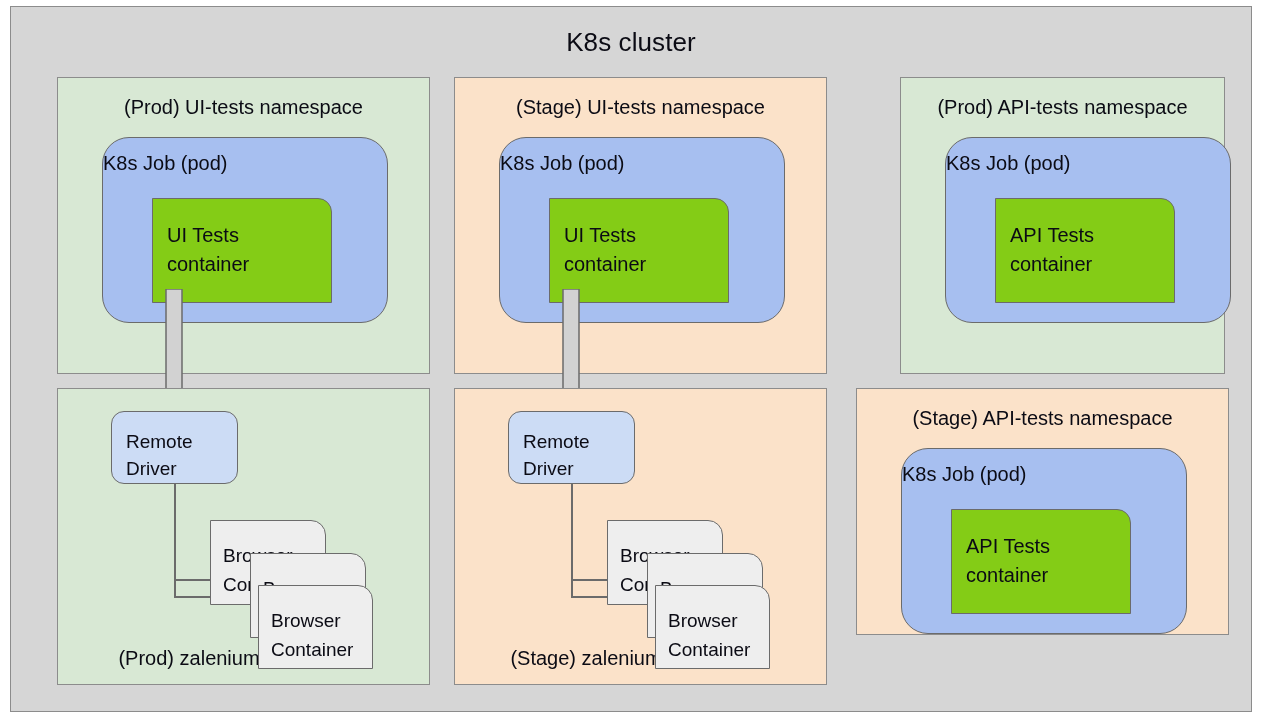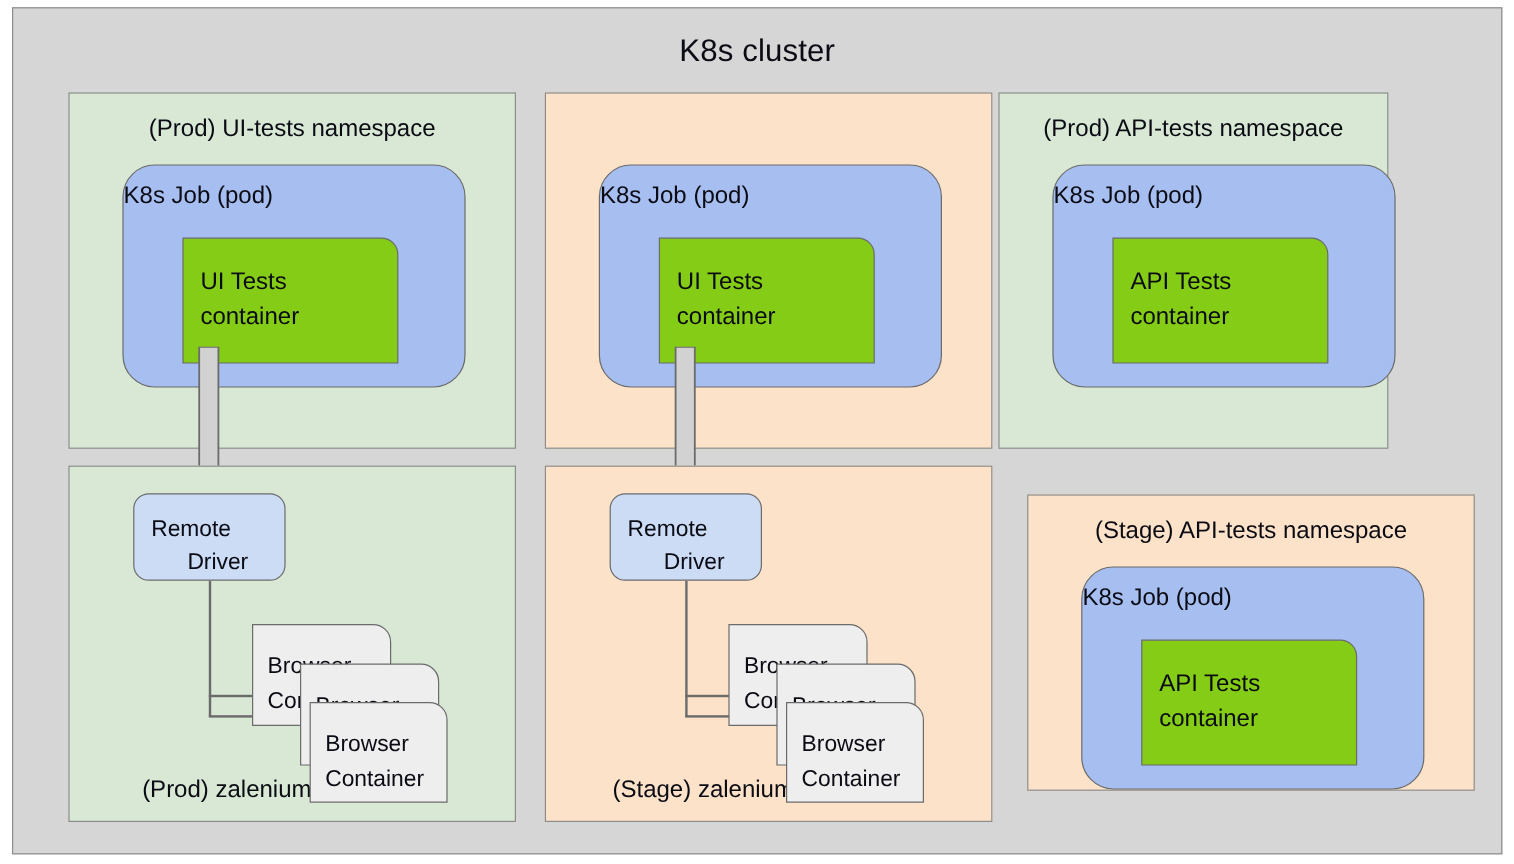--- a/index.html
+++ b/index.html
@@ -101,21 +101,21 @@
     position: absolute;
     box-sizing: border-box;
     background: #ccdcf5;
     border: 1.5px solid #6b6b6b;
     border-radius: 13px;
     padding: 16px 0 12px 14px;
     font-size: 19px;
     line-height: 27px;
     color: #0b0b14;
   }
-  .driver .l2 { display: block; text-align: center; }
+  .driver .l2 { display: block; }
 
   
   .bcontainer {
     position: absolute;
     box-sizing: border-box;
     width: 116px;
     height: 85px;
     background: #eeeeee;
     border: 1.5px solid #6b6b6b;
     border-radius: 0 15px 0 0;
@@ -196,20 +196,21 @@
       <span>Browser</span>
       <span class="l2">Container</span>
     </div>
     <div class="bcontainer" style="left:200px; top:196px; z-index:3; width:115px; height:84px;">
       <span>Browser</span>
       <span class="l2">Container</span>
     </div>
   </div>
 
   <div class="ns orange" style="left:454px; top:77px; width:373px; height:297px;">
+    <div class="ns-label top">(Stage) UI-tests namespace</div>
 
     <div class="pod" style="left:44px; top:59px; width:286px; height:186px;">
       <div class="pod-title">K8s Job (pod)</div>
       <div class="tcontainer" style="left:49px; top:60px; width:180px; height:105px;">
         <span>UI Tests</span>
         <span class="l2">container</span>
       </div>
     </div>
   </div>
 
@@ -240,33 +241,33 @@
     <div class="bcontainer" style="left:192px; top:164px; z-index:2;">
       <span>Browser</span>
       <span class="l2">Container</span>
     </div>
     <div class="bcontainer" style="left:200px; top:196px; z-index:3; width:115px; height:84px;">
       <span>Browser</span>
       <span class="l2">Container</span>
     </div>
   </div>
 
-  <div class="ns green" style="left:832px; top:77px; width:325px; height:297px;">
+  <div class="ns green" style="left:900px; top:77px; width:325px; height:297px;">
     <div class="ns-label top">(Prod) API-tests namespace</div>
 
     <div class="pod" style="left:44px; top:59px; width:286px; height:186px;">
       <div class="pod-title">K8s Job (pod)</div>
       <div class="tcontainer" style="left:49px; top:60px; width:180px; height:105px;">
         <span>API Tests</span>
         <span class="l2">container</span>
       </div>
     </div>
   </div>
 
-  <div class="ns orange" style="left:856px; top:388px; width:373px; height:247px;margin-top:24px;">
+  <div class="ns orange" style="left:856px; top:388px; width:373px; height:247px;">
     <div class="ns-label top">(Stage) API-tests namespace</div>
 
     <div class="pod" style="left:44px; top:59px; width:286px; height:186px;">
       <div class="pod-title">K8s Job (pod)</div>
       <div class="tcontainer" style="left:49px; top:60px; width:180px; height:105px;">
         <span>API Tests</span>
         <span class="l2">container</span>
       </div>
     </div>
   </div>

